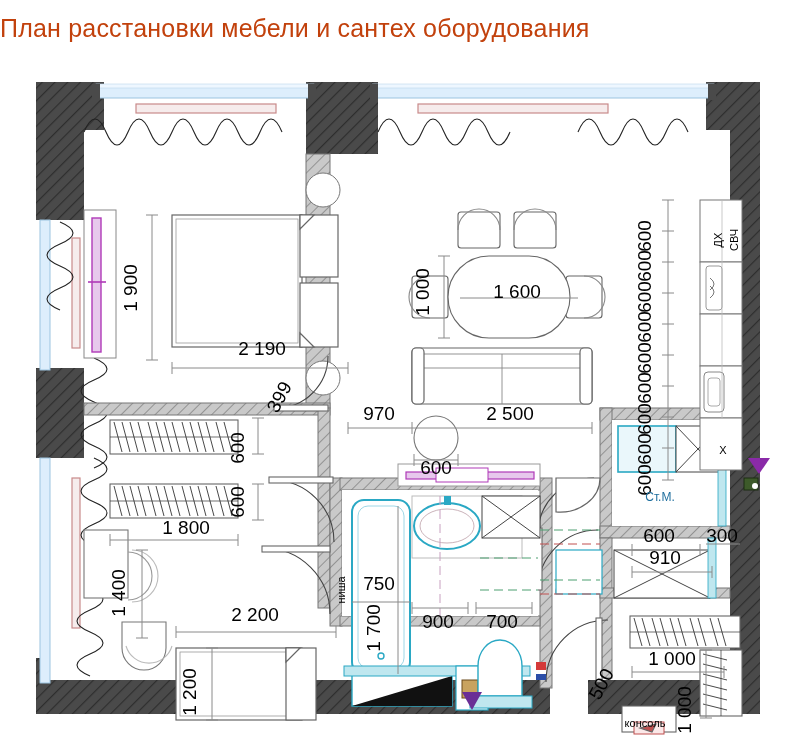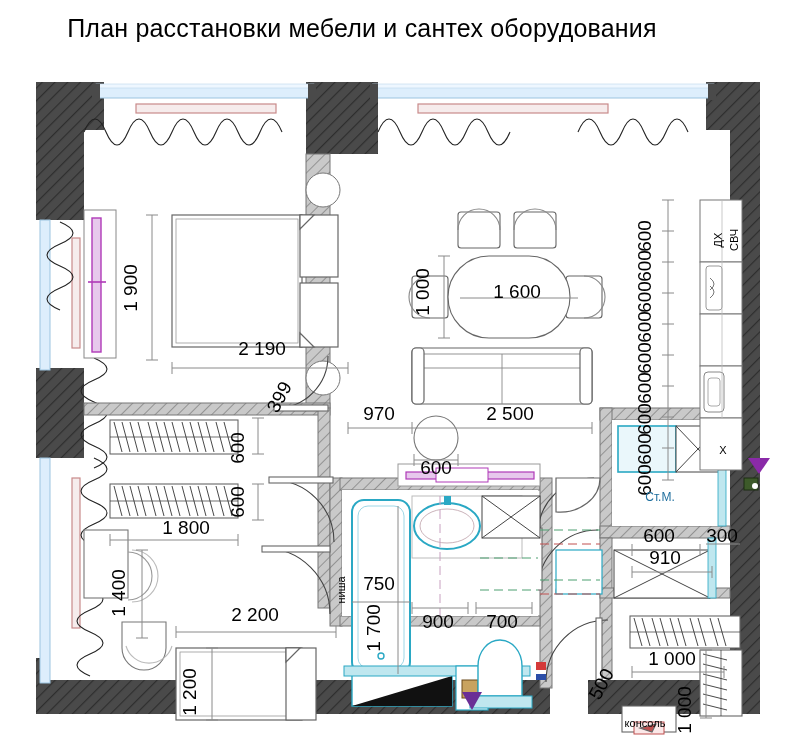--- a/index.html
+++ b/index.html
@@ -1,22 +1,22 @@
 <!DOCTYPE html>
 <html><head>
 <meta charset="utf-8">
 <style>
   html,body{margin:0;padding:0;background:#ffffff;}
   body{
     width:796px;height:743px;position:relative;overflow:hidden;
     font-family:"Liberation Sans", sans-serif;
   }
   #title{
-    position:absolute;left:0;top:14px;width:724px;text-align:center;
-    font-size:25px;color:#000000;letter-spacing:.2px;white-space:nowrap;
+    position:absolute;left:0;top:14px;width:724px;
+    font-size:25px;color:#c2410c;letter-spacing:.2px;white-space:nowrap;
   }
   #plan{position:absolute;left:0;top:60px;width:796px;height:683px;}
   svg{display:block;}
   .dimtxt{font-family:"Liberation Sans",sans-serif;font-size:19px;fill:#000;}
   .lbl{font-family:"Liberation Sans",sans-serif;font-size:11px;fill:#000;}
   .lbl-c{font-family:"Liberation Sans",sans-serif;font-size:12px;fill:#1f6f9e;}
 </style>
 </head>
 <body>
 

